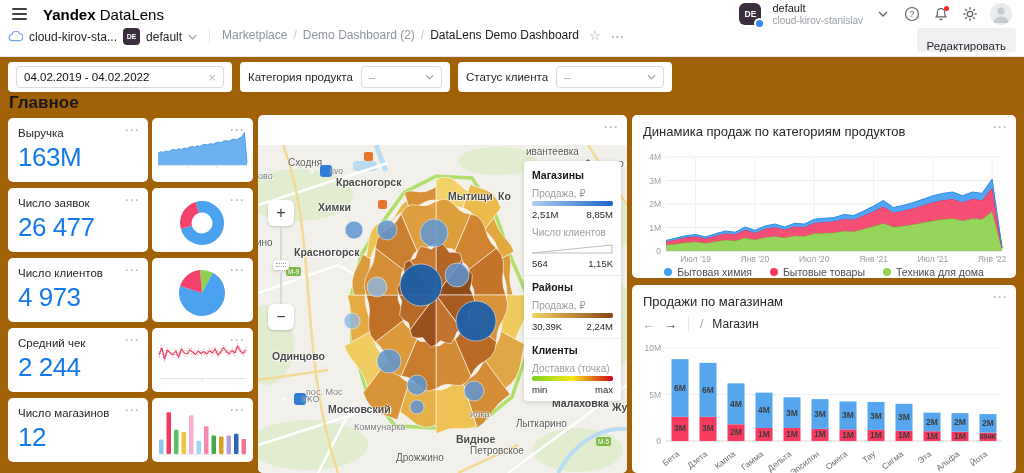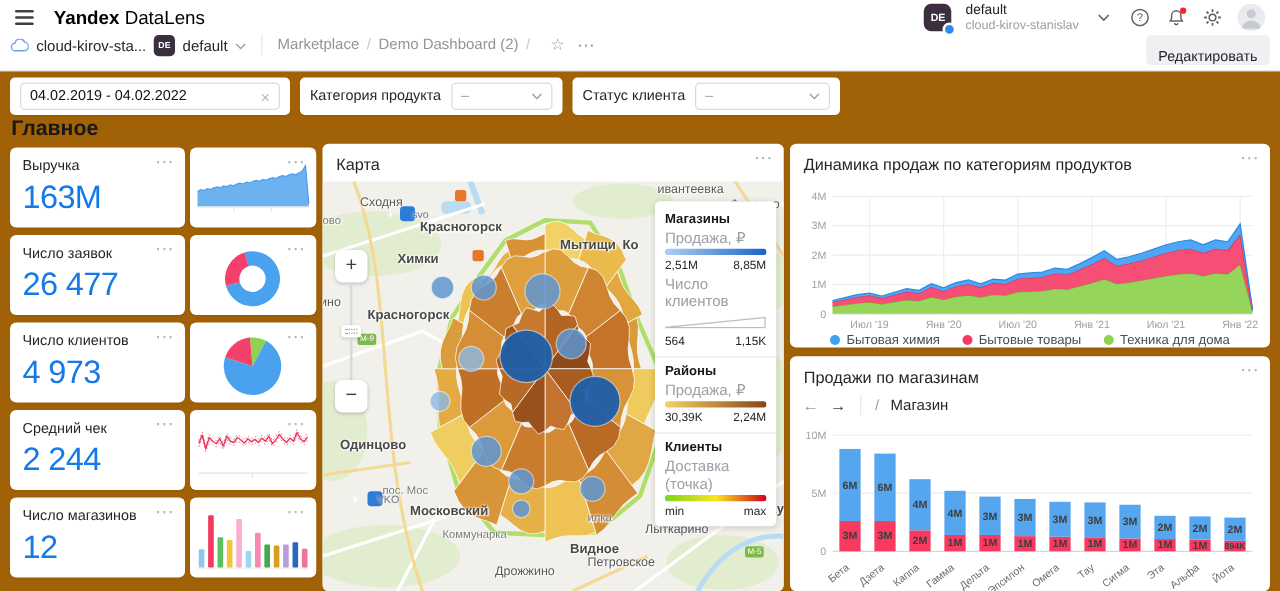--- a/index.html
+++ b/index.html
@@ -50,21 +50,21 @@
   .town{position:absolute;font-size:10px;color:#585858;text-shadow:0 0 2px #fff,0 0 2px #fff,1px 1px 1px #fff;white-space:nowrap;z-index:2}
   .town.b{font-weight:700;color:#4a4a4a;font-size:10.5px}
   .town.s{font-size:9px;color:#7a7a7a}
   .map-zoom{position:absolute;left:10px;top:55px;width:26px;display:flex;flex-direction:column;align-items:center;z-index:4}
   .zbtn{width:26px;height:26px;background:#fff;border-radius:6px;box-shadow:0 1px 3px rgba(0,0,0,.2);font-size:16px;color:#3c4043;display:flex;align-items:center;justify-content:center;cursor:pointer}
   .ztrack{width:2px;height:34px;background:#d7d9dc}
   .zhandle{width:16px;height:10px;background:#fff;border-radius:3px;box-shadow:0 1px 3px rgba(0,0,0,.2);cursor:grab;display:flex;flex-direction:column;justify-content:center;gap:2px;padding:0 3px}
   .zhandle i{display:block;border-top:1px dotted #9aa0a6}
   .mlegend{position:absolute;top:16px;right:6px;width:97px;background:#fff;border-radius:4px;box-shadow:0 1px 5px rgba(0,0,0,.16);padding:7px 8px 6px;z-index:5}
   .ml-title{font-weight:700;font-size:10.5px;color:#17181c;margin:1px 0 2px}
-  .ml-sub{color:#9aa0a6;font-size:12px;margin:2px 0 2px}
+  .ml-sub{color:#9aa0a6;font-size:10px;margin:7px 0 2px}
   .ml-grad{height:5px;border-radius:2px;margin:2px 0 3px}
   .ml-row{display:flex;justify-content:space-between;color:#26272b;font-size:9.5px}
   .ml-div{height:1px;background:#ececec;margin:6px -8px 5px}
   .badge-air{position:absolute;width:12px;height:12px;background:#2e7cd6;border-radius:3px;color:#fff;font-size:8px;display:flex;align-items:center;justify-content:center;z-index:2}
   .badge-road{position:absolute;height:9px;background:#7fb94b;border-radius:2px;color:#fff;font-size:6.5px;padding:0 2px;display:flex;align-items:center;z-index:2}
   .badge-rail{position:absolute;width:9px;height:9px;background:#e8752c;border-radius:2px;z-index:2}
   .badge-label{margin-left:14px;font-size:8.5px;color:#6b7a8c;text-shadow:0 0 2px #fff}
   
   .nav-row{display:flex;align-items:center;gap:9px;padding:7px 10px 0;font-size:13px}
   .arrow-l{color:#9aa0a6;cursor:pointer}
@@ -147,20 +147,21 @@
       <svg width="9" height="6" viewBox="0 0 10 6">
           <polyline points="1,1 5,5 9,1" fill="none" stroke="#9aa0a6" stroke-width="1.3"></polyline>
         </svg>
     </span>
     <span class="vdiv"></span>
     <nav id="breadcrumbs" style="display:flex;align-items:center">
         <span class="crumb">Marketplace</span>
         <span class="crumb-sep">/</span>
         <span class="crumb">Demo Dashboard (2)</span>
         <span class="crumb-sep">/</span>
+        <span class="crumb current">DataLens Demo Dashboard</span>
       </nav>
     <span class="star">☆</span>
     <span class="hdots">⋯</span>
     <button class="edit-btn">Редактировать</button>
   </div>
 
   <div class="filters">
     <div class="fcard" style="width:224px">
       <div class="date-input">
         <span>04.02.2019 - 04.02.2022</span>
@@ -264,21 +265,20 @@
           <rect x="55.5" y="31.519999999999996" width="4.5" height="18.480000000000004" rx="1" fill="#46a84a"></rect>
           <rect x="63" y="32.4" width="4.5" height="17.6" rx="1" fill="#d8a020"></rect>
           <rect x="70.5" y="31.519999999999996" width="4.5" height="18.480000000000004" rx="1" fill="#b49fdc"></rect>
           <rect x="78" y="29.76" width="4.5" height="20.24" rx="1" fill="#2e66bc"></rect>
           <rect x="85.5" y="35.04" width="4.5" height="14.96" rx="1" fill="#ef7297"></rect>
         </svg>
       </div>
     </div>
 
   <section class="card" style="left:258px;top:115px;width:369px;height:358px">
-    <div class="ctitle">Карта</div>
     <span class="cdots">⋯</span>
     <div class="map-area">
       <svg id="map-svg" width="369" height="328" viewBox="0 0 369 328">
           <rect x="0" y="0" width="369" height="328" fill="#f2f0ea"></rect>
           <ellipse cx="40" cy="50" rx="55" ry="26" fill="#e2edd0"></ellipse>
           <ellipse cx="330" cy="80" rx="50" ry="30" fill="#e2edd0"></ellipse>
           <ellipse cx="50" cy="300" rx="60" ry="25" fill="#e2edd0"></ellipse>
           <ellipse cx="320" cy="305" rx="45" ry="22" fill="#e2edd0"></ellipse>
           <ellipse cx="240" cy="16" rx="40" ry="14" fill="#e2edd0"></ellipse>
           <ellipse cx="8" cy="200" rx="28" ry="40" fill="#e2edd0"></ellipse>

